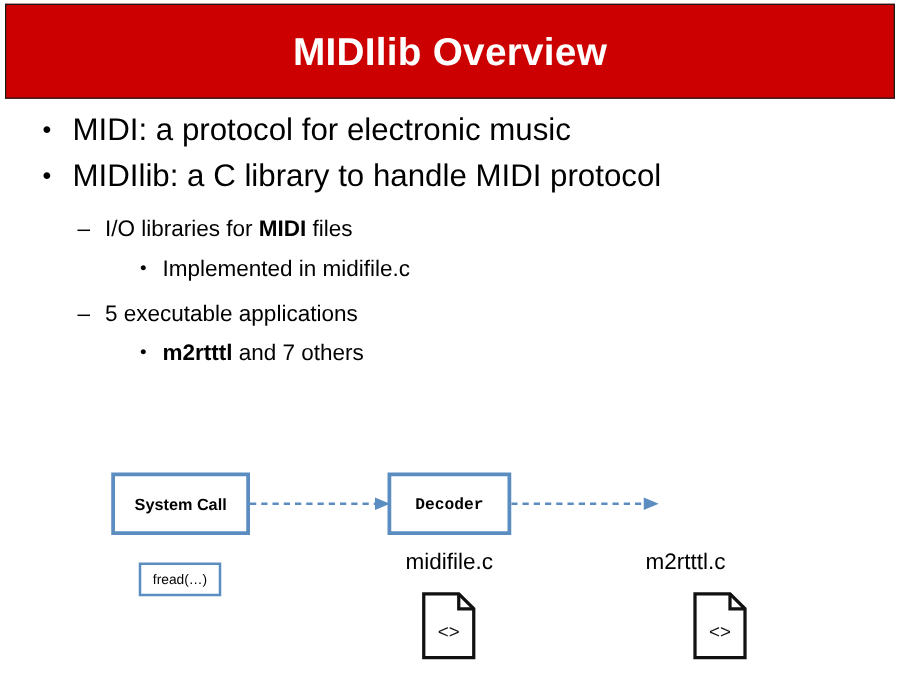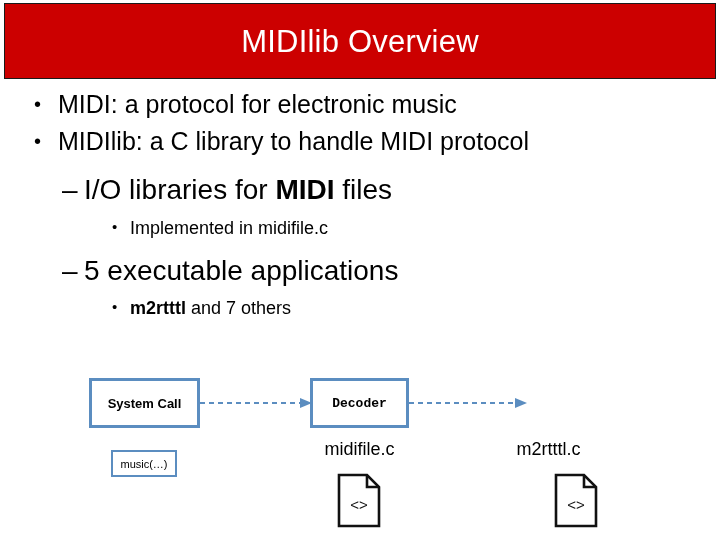--- a/index.html
+++ b/index.html
@@ -25,21 +25,21 @@
     background: #CC0000;
     border: 1px solid #1a1a1a;
     box-sizing: border-box;
     display: flex;
     align-items: center;
     justify-content: center;
   }
   .title-text {
     color: #ffffff;
     font-size: 31px;
-    font-weight: 400;
+    font-weight: 700;
     letter-spacing: 0.2px;
     line-height: 1;
     white-space: nowrap;
   }
 
   
   .body-area {
     position: absolute;
     left: 0;
     top: 88px;
@@ -55,21 +55,21 @@
     white-space: nowrap;
   }
   .lvl1 .bullet {
     display: inline-block;
     width: 24px;
     font-size: 20px;
     vertical-align: 2px;
   }
 
   .lvl2 {
-    font-size: 28px;
+    font-size: 18px;
     color: #000000;
     padding-left: 62px;
     line-height: 1.3;
     white-space: nowrap;
   }
   .lvl2 .dash {
     display: inline-block;
     width: 22px;
   }
 
@@ -209,21 +209,21 @@
   </svg>
 
   <svg class="arrow-svg" id="arrow-2" viewBox="0 0 118 18">
     <line x1="0" y1="9" x2="106" y2="9" stroke="#5B8DC0" stroke-width="2" stroke-dasharray="5,4"></line>
     <polygon points="106,4 118,9 106,14" fill="#5B8DC0"></polygon>
   </svg>
 
   <div class="file-label" id="label-midifile">midifile.c</div>
   <div class="file-label" id="label-m2rtttl">m2rtttl.c</div>
 
-  <div class="fread-box">music(…)</div>
+  <div class="fread-box">fread(…)</div>
 
   <svg class="doc-icon" id="doc-midifile" viewBox="0 0 46 56">
     <path d="M3 2 H31 L43 14 V53 H3 Z" fill="#ffffff" stroke="#111111" stroke-width="2.6" stroke-linejoin="miter"></path>
     <path d="M31 2 V14 H43" fill="none" stroke="#111111" stroke-width="2.6" stroke-linejoin="miter"></path>
     <text x="23" y="37" font-family="Liberation Sans, sans-serif" font-size="15" fill="#111111" text-anchor="middle">&lt;&gt;</text>
   </svg>
 
   <svg class="doc-icon" id="doc-m2rtttl" viewBox="0 0 46 56">
     <path d="M3 2 H31 L43 14 V53 H3 Z" fill="#ffffff" stroke="#111111" stroke-width="2.6" stroke-linejoin="miter"></path>
     <path d="M31 2 V14 H43" fill="none" stroke="#111111" stroke-width="2.6" stroke-linejoin="miter"></path>

